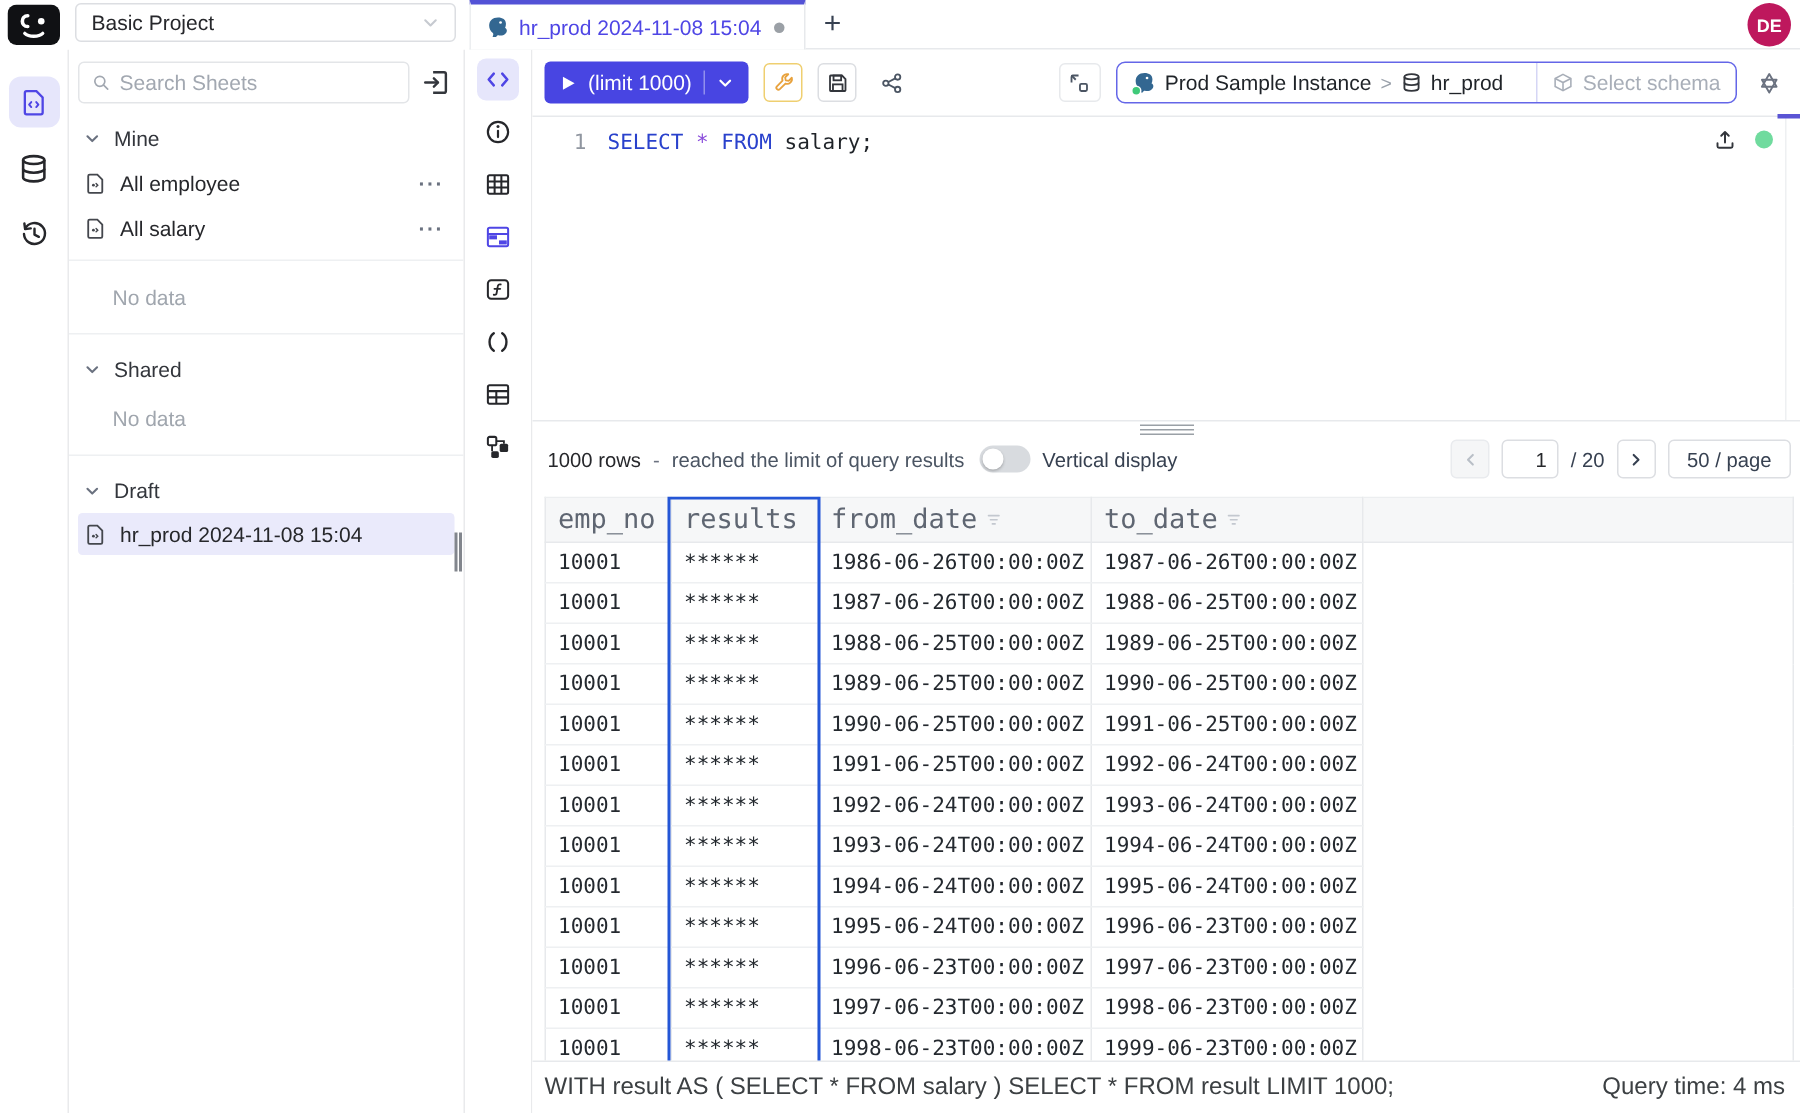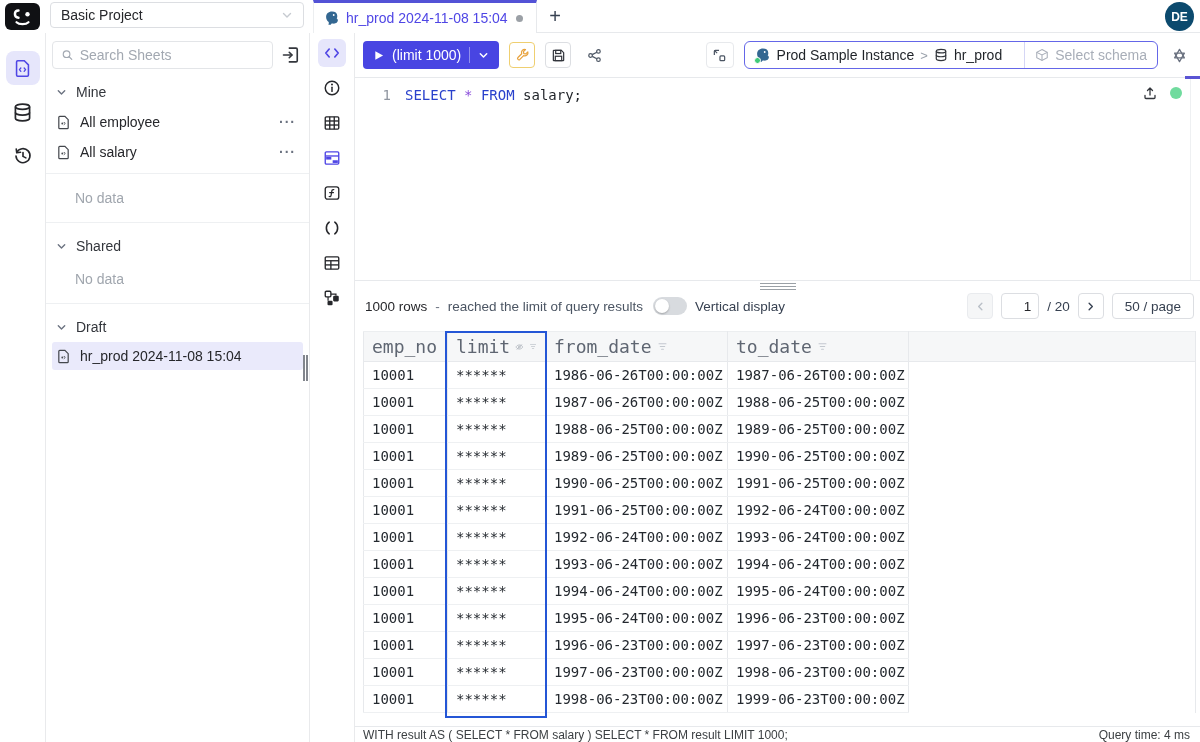--- a/index.html
+++ b/index.html
@@ -20,21 +20,21 @@
   .project-select .chev { color:#c6cad0; }
   .tab-underline { position:absolute; left:313px; right:0; top:32px; height:1px; background:#e7e9ec; }
   .tab { position:absolute; left:313px; top:0; width:224px; height:33px; background:#fff;
     border-top:3px solid #5352d6; border-right:1px solid #e7e9ec; border-left:1px solid #eceef0;
     display:flex; align-items:center; gap:6px; padding:0 10px; cursor:pointer; }
   .tab-title { color:#4f46e5; white-space:nowrap; overflow:hidden; }
   .tab-dot { width:7px; height:7px; border-radius:50%; background:#9ba0a6; margin-left:2px; flex:none; }
   .plus-tab { position:absolute; left:537px; top:0; width:36px; height:32px; display:flex;
     align-items:center; justify-content:center; font-size:20px; font-weight:300; color:#374151; cursor:pointer; }
   .avatar { position:absolute; right:6px; top:2px; width:29px; height:29px; border-radius:50%;
-    background:#0c4a6e; color:#fff; font-size:12px; font-weight:bold; display:flex;
+    background:#be185d; color:#fff; font-size:12px; font-weight:bold; display:flex;
     align-items:center; justify-content:center; cursor:pointer; }
 
   
   .rail { position:absolute; left:0; top:33px; bottom:0; width:46px; border-right:1px solid #e9eaec;
     display:flex; flex-direction:column; align-items:center; padding-top:18px; gap:10px; background:#fff; }
   .rail-btn { width:34px; height:34px; border-radius:8px; display:flex; align-items:center;
     justify-content:center; color:#26272b; cursor:pointer; }
   .rail-btn.active { background:#e6e6fb; color:#4f46e5; }
 
   
@@ -133,22 +133,22 @@
   .grid th .th-inner { display:flex; align-items:center; gap:5px; }
   .grid td { height:27px; border-right:1px solid #e7e9ec; border-bottom:1px solid #eef0f2;
     font-family:"DejaVu Sans Mono","Liberation Mono",monospace; font-size:14px; color:#24292f; padding:0 8px;
     white-space:nowrap; overflow:hidden; }
   .grid td.filler { border-bottom:none; }
   .grid th:first-child, .grid td:first-child { border-left:1px solid #e7e9ec; }
   .amount-overlay { position:absolute; left:90px; top:0; width:102px; height:387px;
     border:2px solid #2456d6; pointer-events:none; }
 
   
-  .statusbar { height:16px; flex:none; border-top:1px solid #e7e9ec; display:flex; align-items:center;
-    justify-content:space-between; padding:0 10px 0 8px; font-size:12px; color:#3c4043; background:#fff; }
+  .statusbar { height:35px; flex:none; border-top:1px solid #e7e9ec; display:flex; align-items:center;
+    justify-content:space-between; padding:0 10px 0 8px; font-size:16px; color:#3c4043; background:#fff; }
 </style>
 </head>
 <body>
 
 <div class="app">
 
   <div class="topbar">
     <svg class="logo" viewBox="0 0 35 27">
       <rect width="35" height="27" rx="6" fill="#101114"></rect>
       <path d="M13.5 7.5c-2.4 0-3.6 1.8-3.6 3.6s1.2 3.6 3.6 3.6" stroke="#fff" stroke-width="2.4" fill="none" stroke-linecap="round"></path>
@@ -478,21 +478,21 @@
             <th>
                 <div class="th-inner">
               <span>emp_no</span>
               <svg width="11" height="11" viewBox="0 0 12 12">
                     <path d="M2.2 3h7.6M3.6 6h4.8M5 9h2" stroke="#c3c8cf" fill="none" stroke-width="1.2" stroke-linecap="round"></path>
                   </svg>
             </div>
               </th>
             <th>
                 <div class="th-inner">
-              <span>limit</span>
+              <span>results</span>
               <svg width="12" height="12" viewBox="0 0 14 14">
                     <path d="M1.5 7s2-3.4 5.5-3.4S12.5 7 12.5 7s-2 3.4-5.5 3.4S1.5 7 1.5 7z" stroke="#a9afb8" fill="none" stroke-width="1.1"></path>
                     <circle cx="7" cy="7" r="1.6" stroke="#a9afb8" fill="none" stroke-width="1.1"></circle>
                     <line x1="2.8" y1="11.2" x2="11.2" y2="2.8" stroke="#a9afb8" stroke-width="1.1"></line>
                   </svg>
               <svg width="11" height="11" viewBox="0 0 12 12">
                     <path d="M2.2 3h7.6M3.6 6h4.8M5 9h2" stroke="#c3c8cf" fill="none" stroke-width="1.2" stroke-linecap="round"></path>
                   </svg>
             </div>
               </th>

